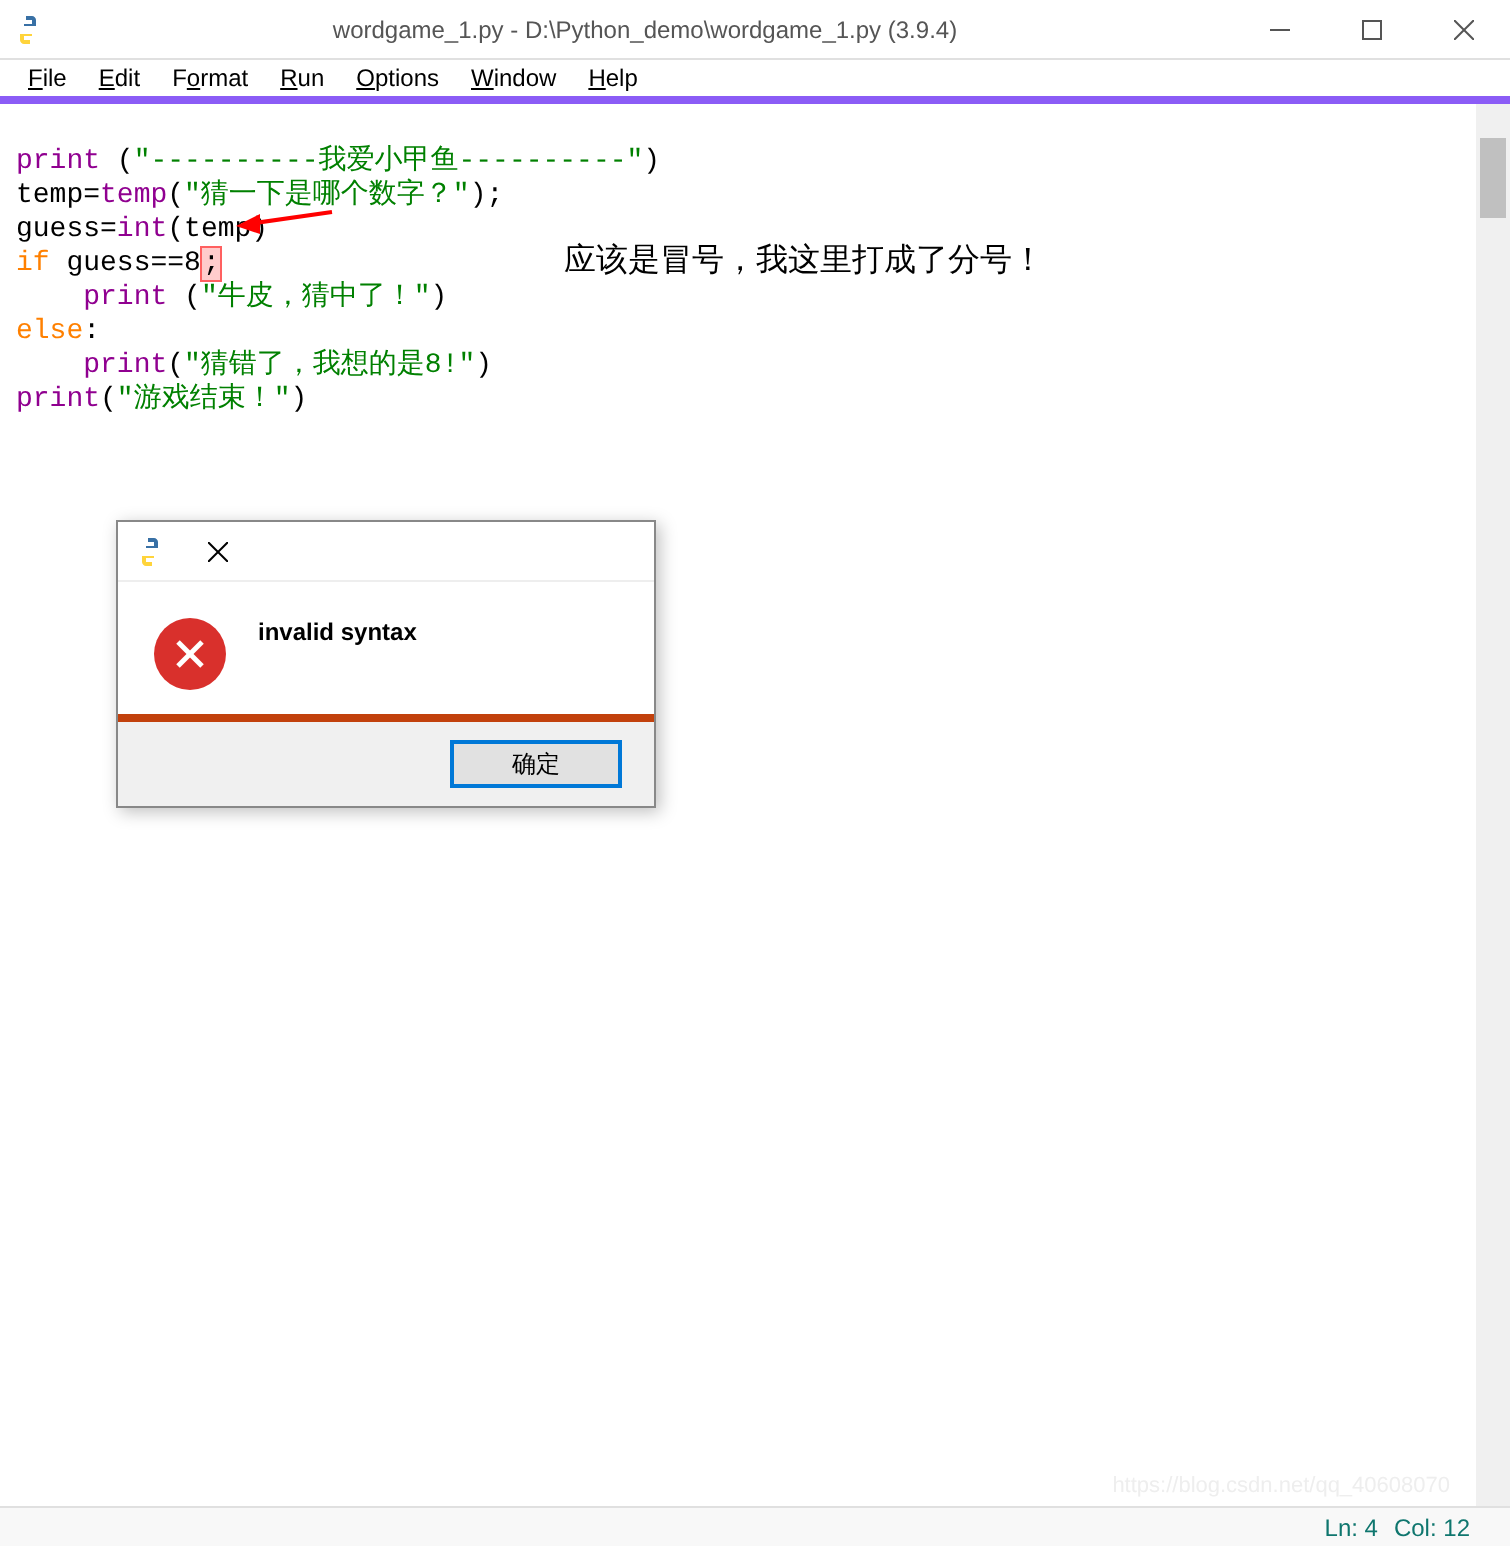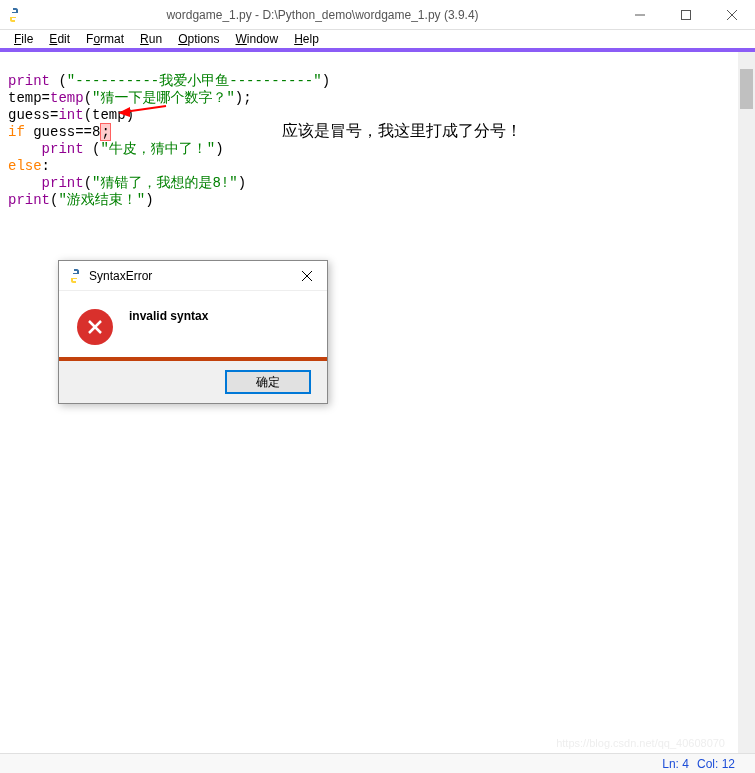--- a/index.html
+++ b/index.html
@@ -13,21 +13,21 @@
     .menu-item { padding: 2px 6px; color: #000; cursor: default; }
     .menu-item u { text-decoration: underline; }
     .editor { position: relative; background: #fff; height: calc(100% - 30px - 22px - 20px); padding: 4px 8px; font-family: "SimSun", "Courier New", monospace; font-size: 14px; line-height: 17px; white-space: pre; }
     .kw { color: #ff8000; }
     .fn { color: #900090; }
     .str { color: #008000; }
     .plain { color: #000; }
     .errmark { background: #ffcccc; border: 1px solid #ff6060; }
     .annotation { position: absolute; font-size: 16px; color: #000; font-family: "Microsoft YaHei", sans-serif; white-space: nowrap; font-weight: 500; }
     .arrow { position: absolute; }
-    .statusbar { height: 20px; border-top: 1px solid #e0e0e0; background: #f8f8f8; display: flex; justify-content: flex-end; align-items: center; padding-right: 20px; font-size: 12px; color: #1d4ed8; gap: 8px; }
+    .statusbar { height: 20px; border-top: 1px solid #e0e0e0; background: #f8f8f8; display: flex; justify-content: flex-end; align-items: center; padding-right: 20px; font-size: 12px; color: #0f766e; gap: 8px; }
     .scrollbar { position: absolute; right: 0; top: 52px; bottom: 20px; width: 17px; background: #f0f0f0; }
     .scrollthumb { position: absolute; left: 2px; right: 2px; top: 17px; height: 40px; background: #c0c0c0; }
     .watermark { position: absolute; bottom: 24px; right: 30px; font-size: 11px; color: #eee; pointer-events: none; }
     
     .dialog { position: absolute; left: 58px; top: 260px; width: 270px; background: #fff; border: 1px solid #888; box-shadow: 2px 2px 8px rgba(0,0,0,0.25); }
     .dlg-titlebar { height: 30px; display: flex; align-items: center; padding-left: 8px; background: #fff; border-bottom: 1px solid #eee; }
     .dlg-title { font-size: 12px; flex: 1; color: #000; }
     .dlg-icon { width: 16px; height: 16px; margin-right: 6px; }
     .dlg-close { width: 40px; height: 30px; display: flex; align-items: center; justify-content: center; color: #000; }
     .dlg-body { padding: 18px 18px 12px 18px; display: flex; align-items: flex-start; gap: 16px; font-weight: bold; }
@@ -108,21 +108,20 @@
 <div class="watermark">https://blog.csdn.net/qq_40608070</div>
 
 <div class="dialog">
   <div class="dlg-titlebar">
     <span class="dlg-icon">
       <svg viewBox="0 0 16 16">
           <path fill="#3870a5" d="M7 1h3c1 0 2 1 2 2v3H6V5h4V3H7c0-1 0-2 0-2z"></path>
           <path fill="#ffd43b" d="M9 15H6c-1 0-2-1-2-2v-3h6v1H6v2h3c0 1 0 2 0 2z"></path>
         </svg>
     </span>
-    <span class="dlg-title">SyntaxError</span>
     <div class="dlg-close">
       <svg width="10" height="10">
           <line x1="0" y1="0" x2="10" y2="10" stroke="#000" stroke-width="1"></line>
           <line x1="10" y1="0" x2="0" y2="10" stroke="#000" stroke-width="1"></line>
         </svg>
     </div>
   </div>
   <div class="dlg-body">
     <div class="err-icon">
       <svg width="18" height="18">

